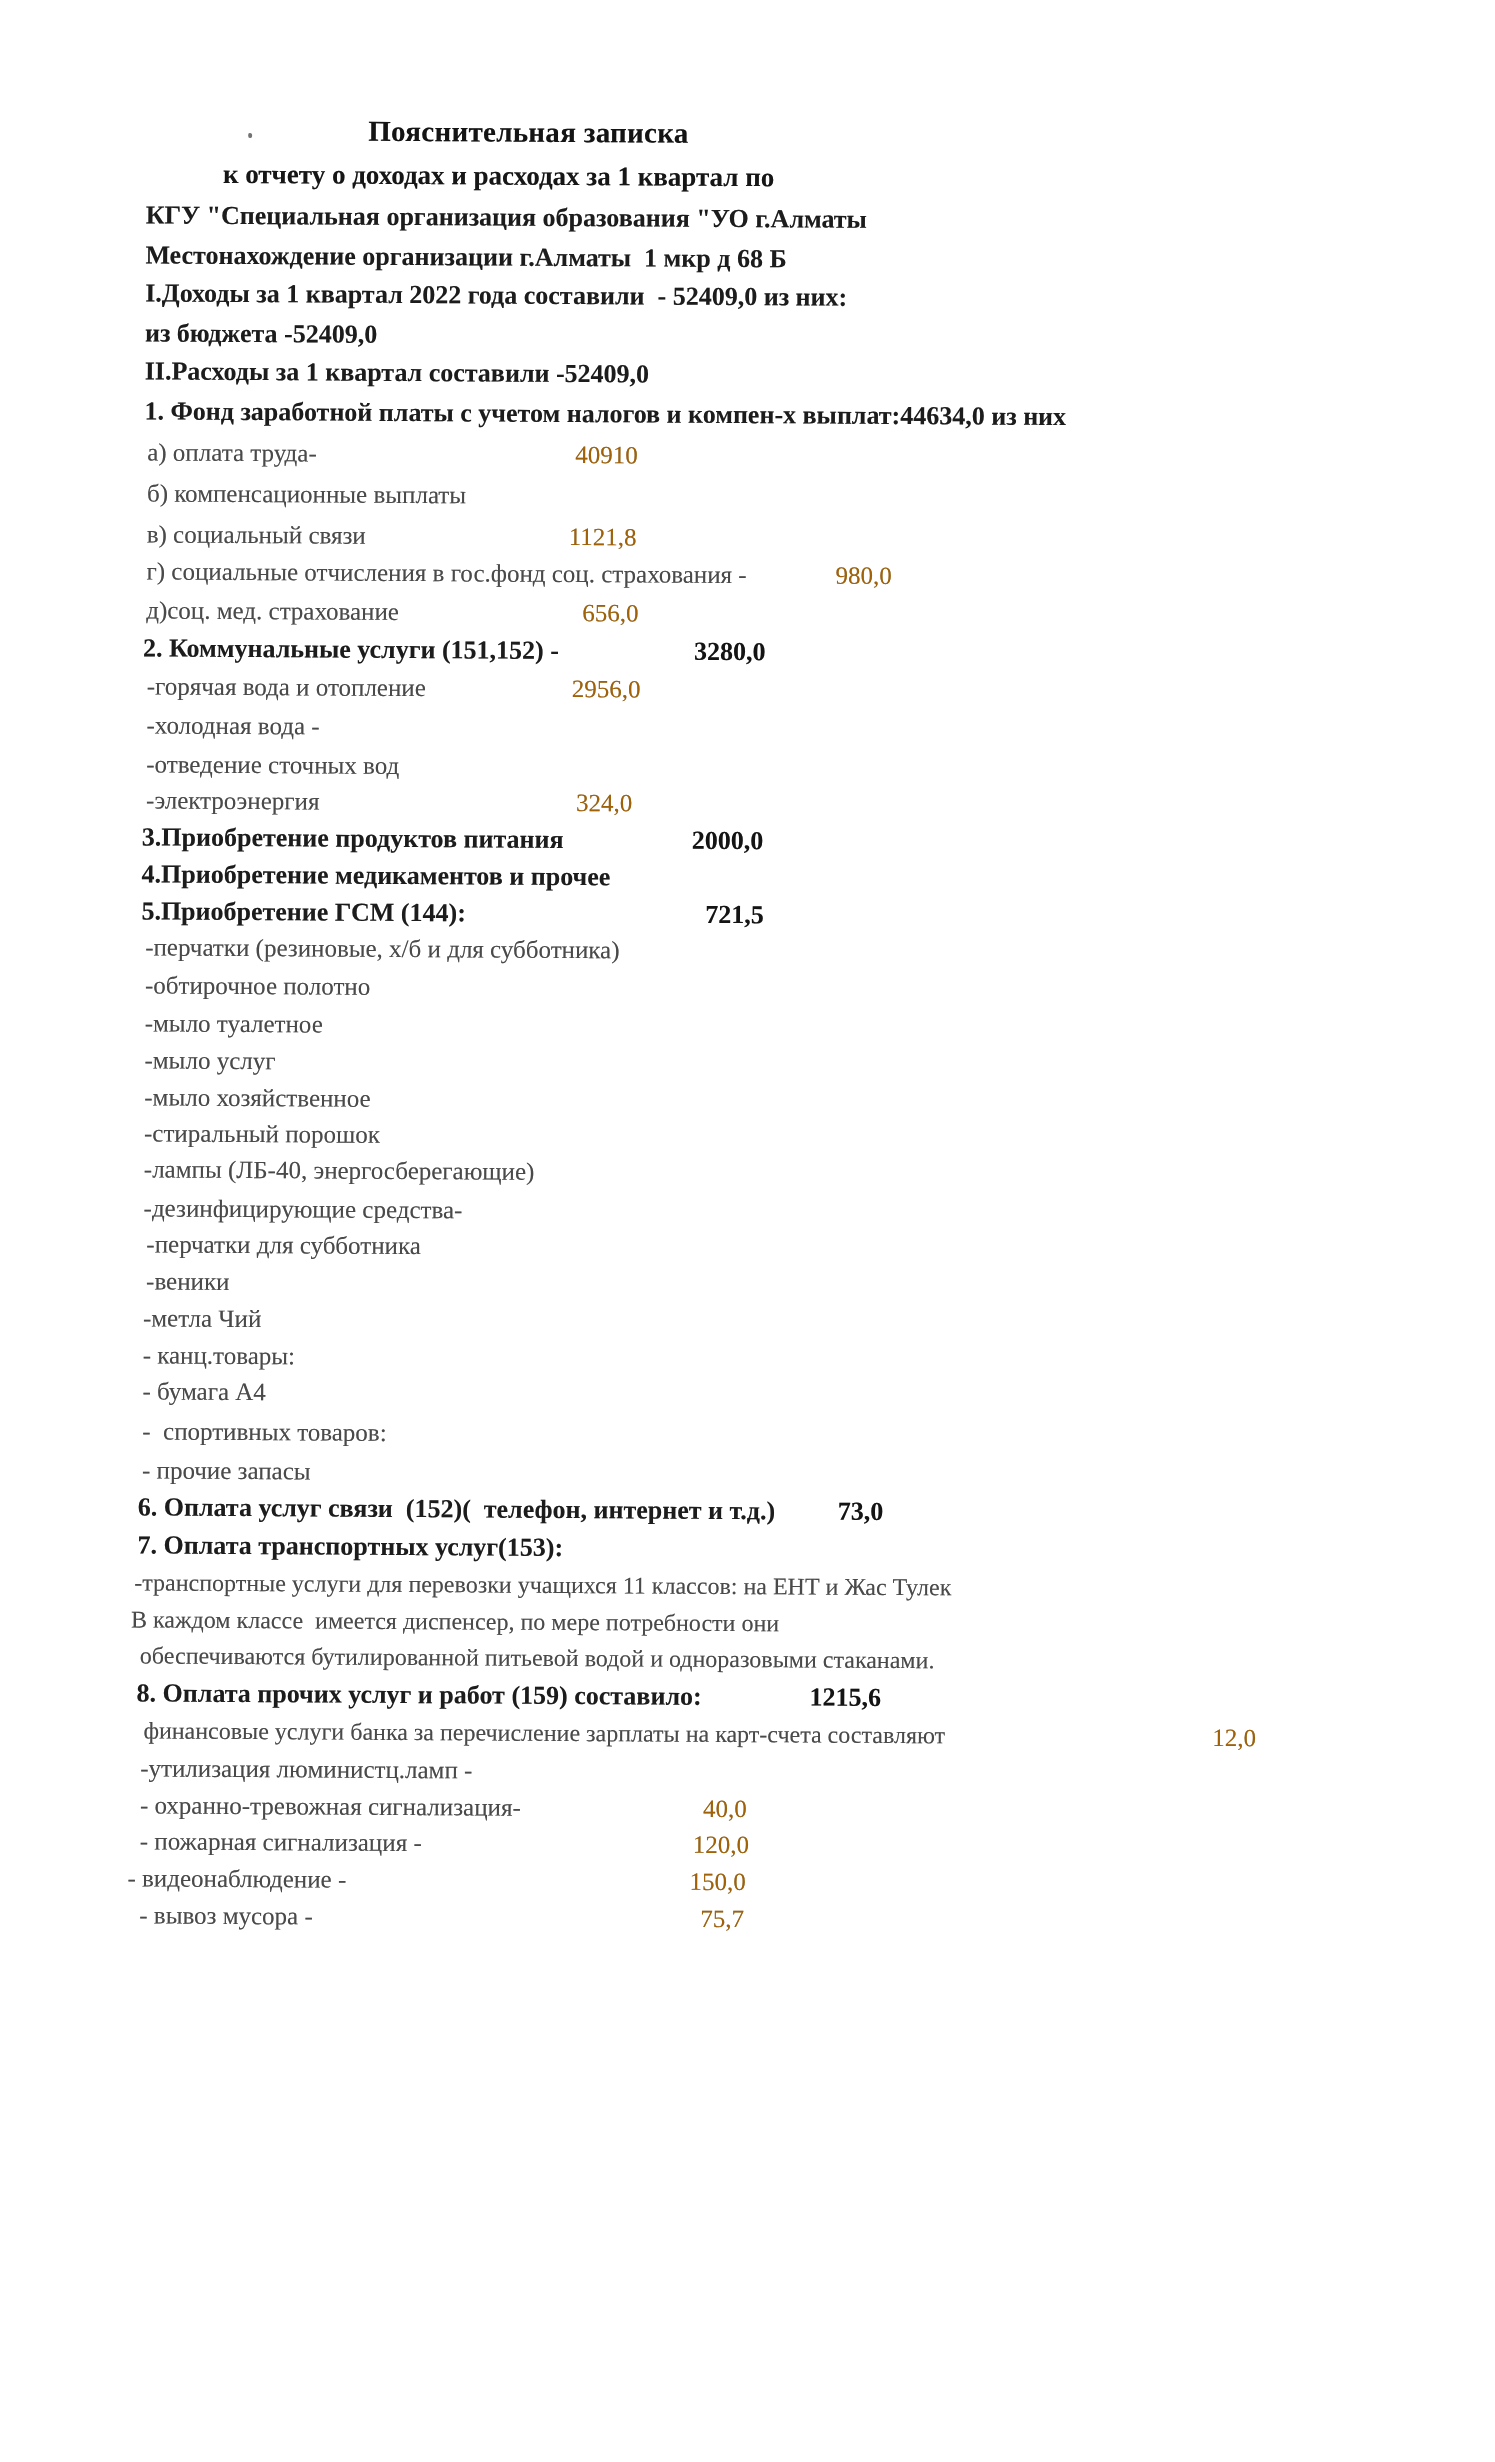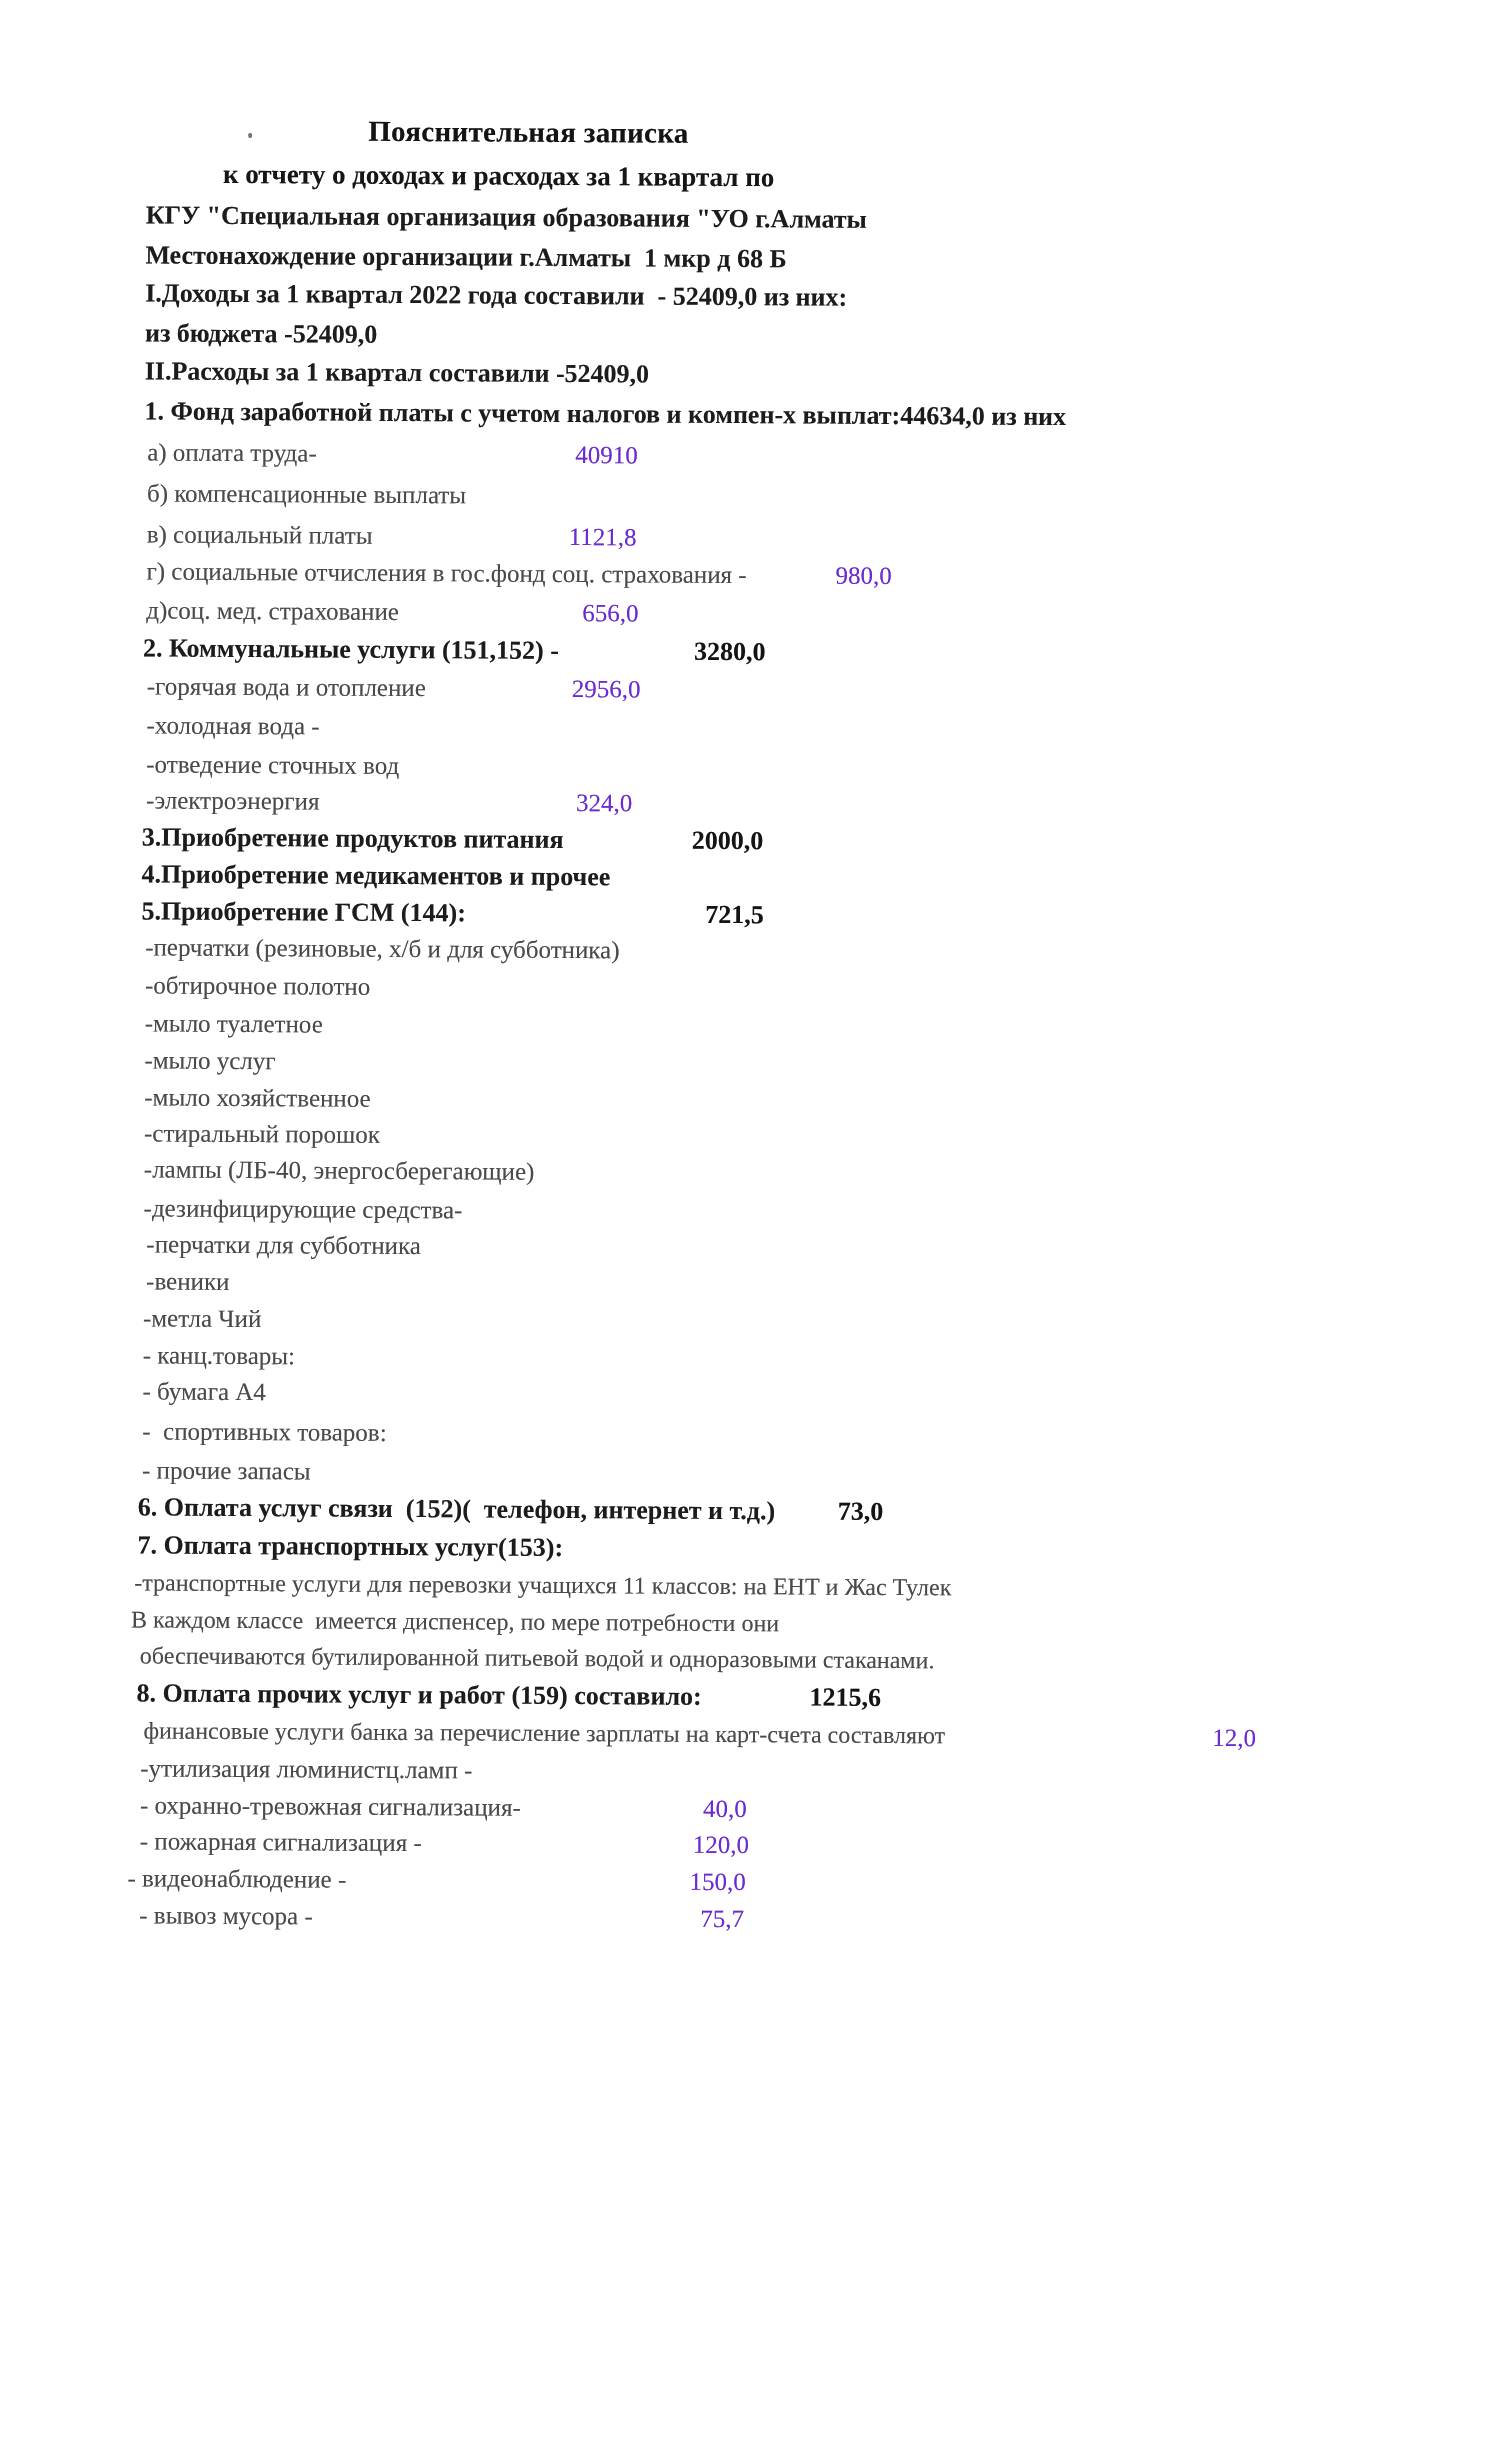--- a/index.html
+++ b/index.html
@@ -21,21 +21,21 @@
   .vl{position:absolute;white-space:pre;line-height:1.1;}
   
   .t{font-size:29px;font-weight:bold;color:#141414;letter-spacing:0.3px;text-shadow:0 0 0.6px rgba(20,20,20,.45);}
   .st{font-size:27px;font-weight:bold;color:#161616;text-shadow:0 0 0.6px rgba(20,20,20,.4);}
   
   .h{font-size:26px;font-weight:bold;color:#1c1c1c;text-shadow:0 0 0.6px rgba(30,30,30,.35);}
   
   .l{font-size:25px;font-weight:normal;color:#4a4a4a;text-shadow:0 0 0.6px rgba(80,80,80,.45);}
   
   .vb{font-size:26px;font-weight:bold;color:#141414;text-shadow:0 0 0.6px rgba(20,20,20,.35);}
-  .vn{font-size:25px;font-weight:normal;color:#6d28d9;text-shadow:0 0 0.6px rgba(60,60,60,.4);}
+  .vn{font-size:25px;font-weight:normal;color:#a16207;text-shadow:0 0 0.6px rgba(60,60,60,.4);}
   .dot{position:absolute;width:4.1px;height:5.3px;background:#5a5a5a;border-radius:40% 60% 50% 50%;opacity:.85;}
 </style>
 </head>
 <body>
 
 <div id="page">
   <div id="doc">
 
     <div class="dot" style="left:249px;top:133px;"></div>
 
@@ -74,21 +74,21 @@
     <div class="row" style="top:439px">
       <span class="lb l" style="left:150px">а) оплата труда-</span>
       <span class="vl vn" style="left:578px">40910</span>
     </div>
 
     <div class="row" style="top:480px">
       <span class="lb l" style="left:150px">б) компенсационные выплаты</span>
     </div>
 
     <div class="row" style="top:521px">
-      <span class="lb l" style="left:150px">в) социальный платы</span>
+      <span class="lb l" style="left:150px">в) социальный связи</span>
       <span class="vl vn" style="left:572px">1121,8</span>
     </div>
 
     <div class="row" style="top:558px">
       <span class="lb l" style="left:150px">г) социальные отчисления в гос.фонд соц. страхования -</span>
       <span class="vl vn" style="left:839px">980,0</span>
     </div>
 
     <div class="row" style="top:597px">
       <span class="lb l" style="left:150px">д)соц. мед. страхование</span>

